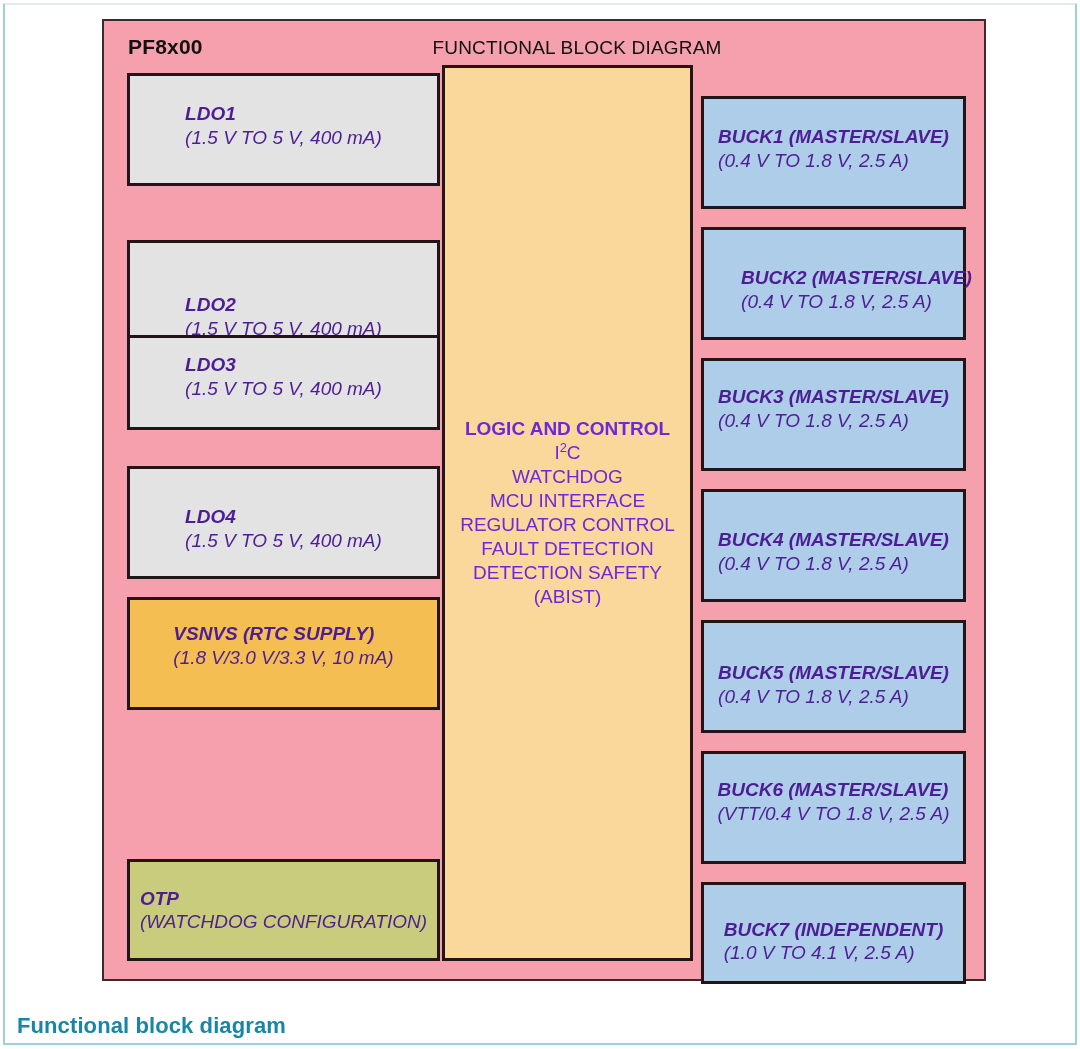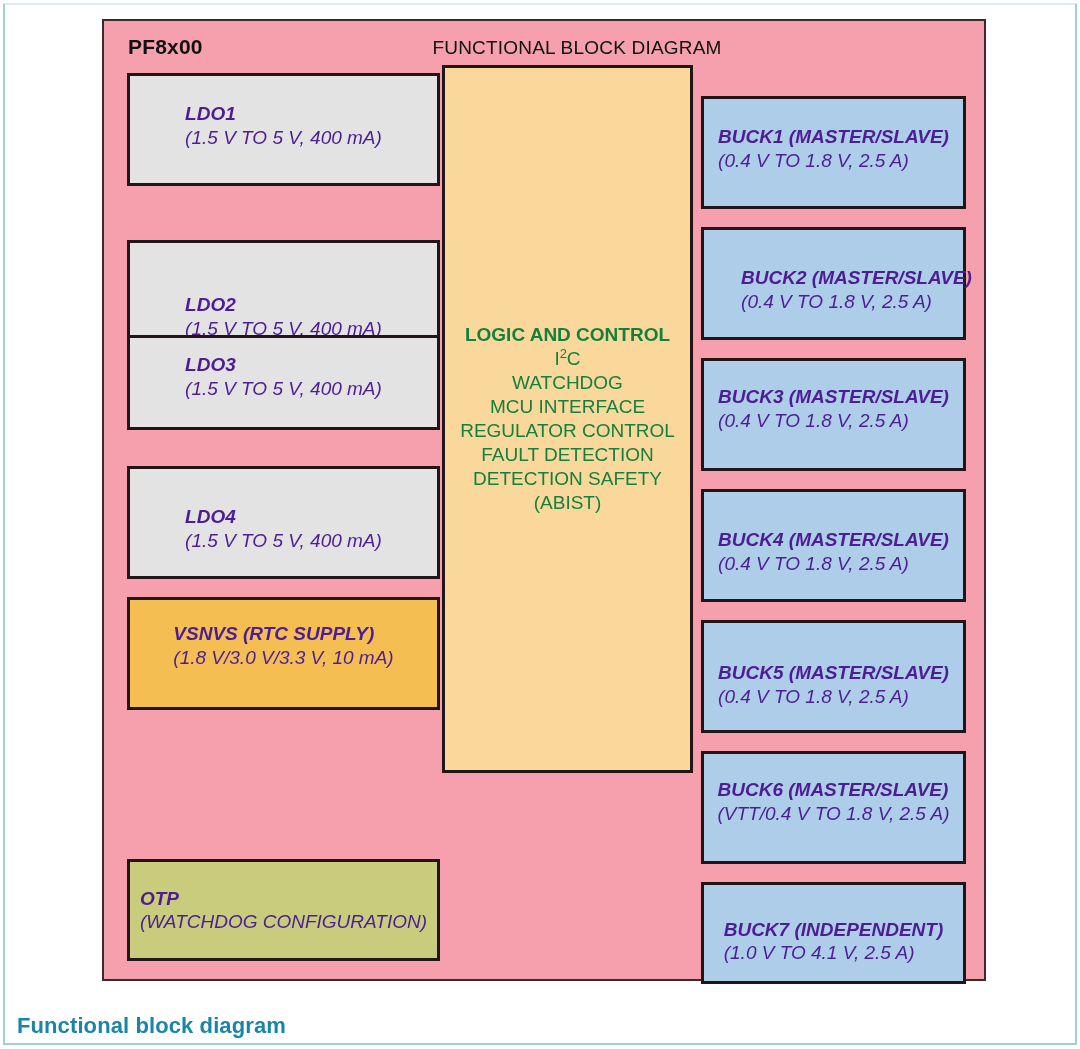--- a/index.html
+++ b/index.html
@@ -93,30 +93,30 @@
 
   .col-left  { left: 23px;  width: 313px; }
   .col-right { left: 597px; width: 265px; margin-top: 23px; }
 
   
   #logic-block {
     position: absolute;
     left: 338px;
     top: 44px;
     width: 251px;
-    height: 708px;
+    height: 896px;
     border: 3px solid #221518;
     box-sizing: border-box;
     background: #fad89b;
     display: flex;
     flex-direction: column;
     align-items: center;
     justify-content: center;
     text-align: center;
-    color: #15803d;
+    color: #6d28d9;
   }
   #logic-block .logic-line {
     font-size: 19px;
     line-height: 1.27;
     white-space: nowrap;
   }
   #logic-block .logic-line.head {
     font-weight: bold;
   }
   #logic-block .logic-line sup {

